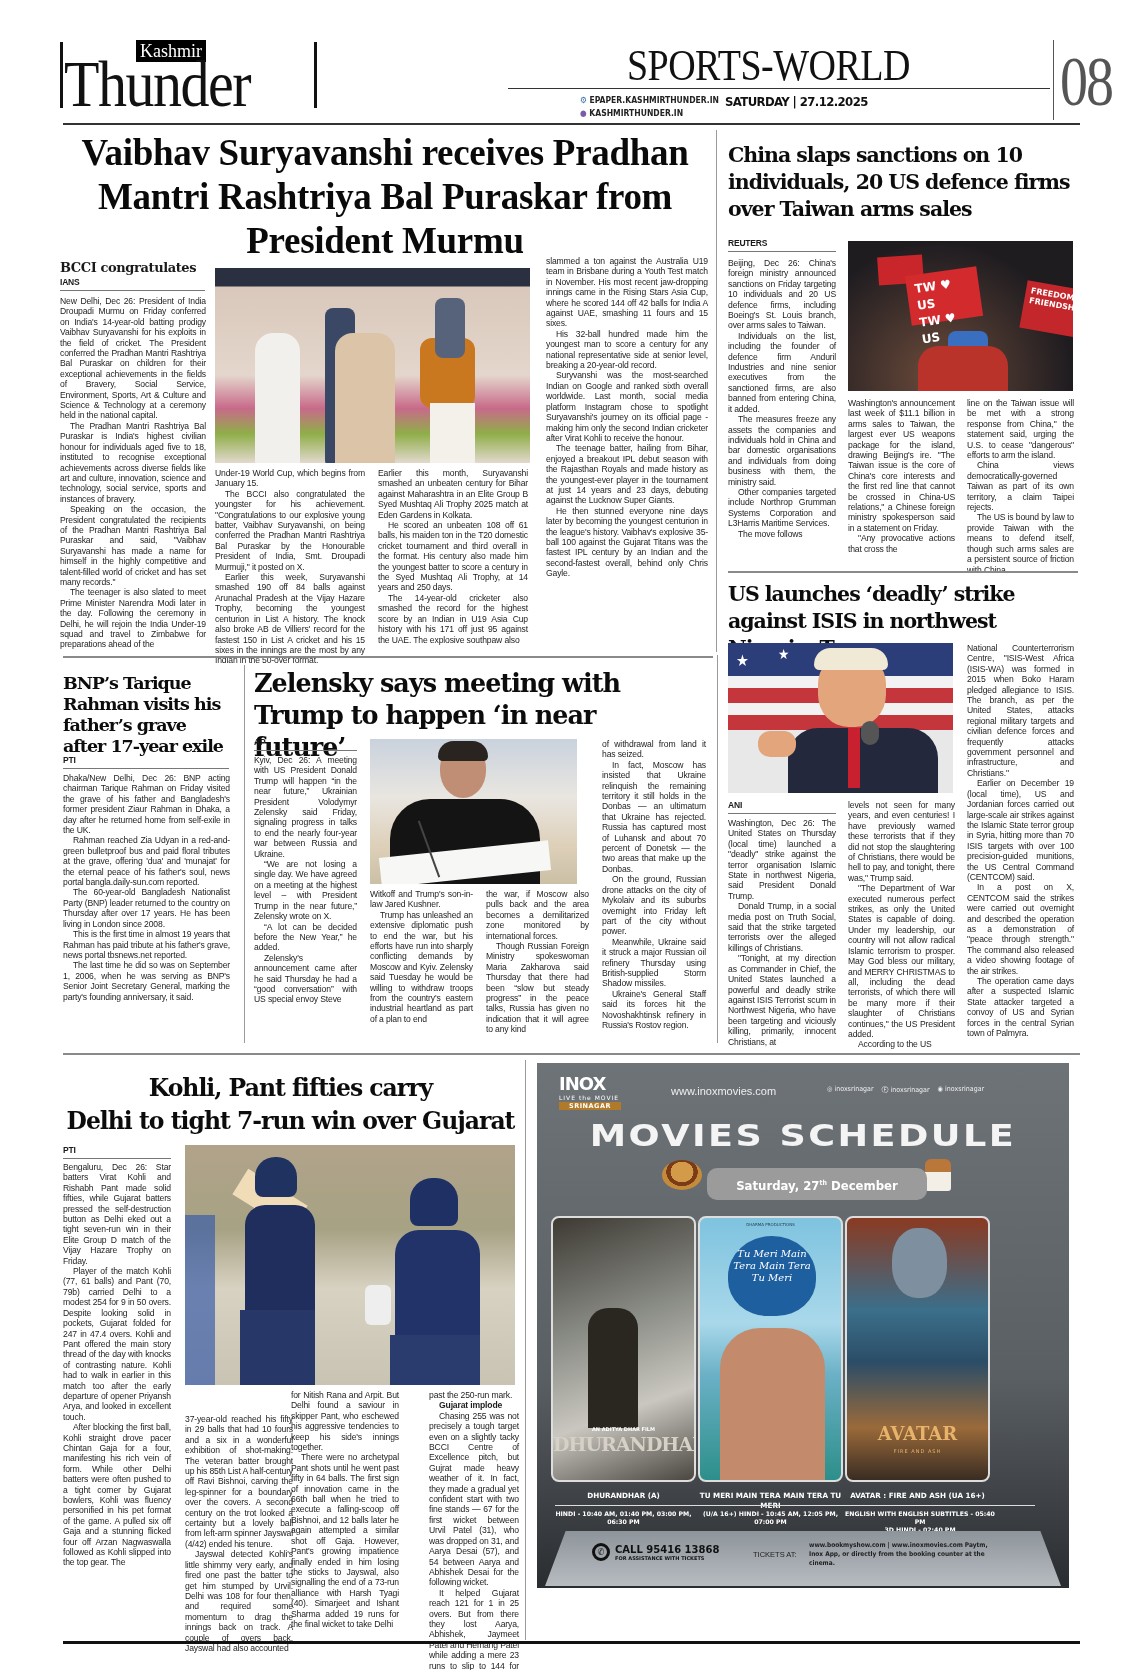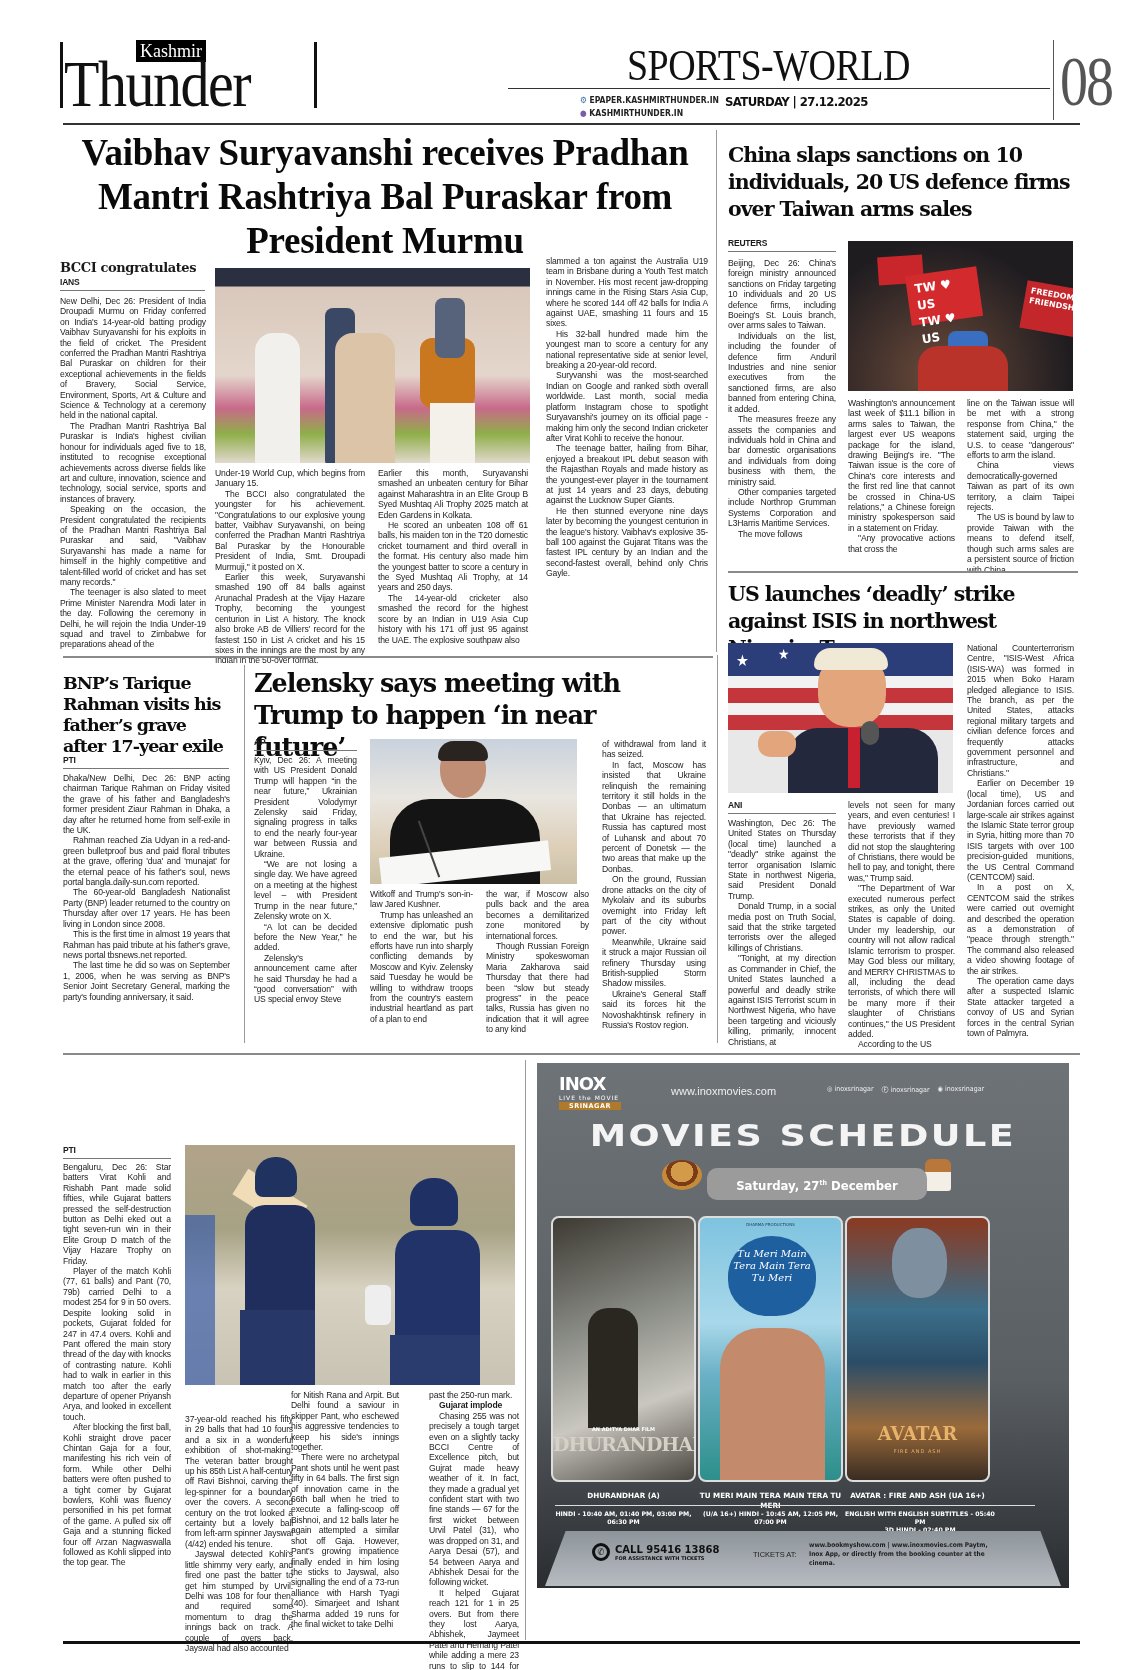--- a/index.html
+++ b/index.html
@@ -200,20 +200,24 @@
     <p>On the ground, Russian drone attacks on the city of Mykolaiv and its suburbs overnight into Friday left part of the city without power.</p>
     <p>Meanwhile, Ukraine said it struck a major Russian oil refinery Thursday using British-supplied Storm Shadow missiles.</p>
     <p>Ukraine's General Staff said its forces hit the Novoshakhtinsk refinery in Russia's Rostov region.</p>
   </div>
 </div>
 
 <div class="abs vrule" style="left:717px;top:655px;height:388px;"></div>
 <div class="abs rule" style="left:63px;top:1053px;width:1017px;"></div>
 
 <div class="abs" style="left:63px;top:1060px;width:455px;height:580px;">
+  <h2 class="abs hl" style="left:0;top:12px;width:455px;text-align:center;font-size:23.5px;line-height:33px">
+    <div>Kohli, Pant fifties carry</div>
+    <div>Delhi to tight 7-run win over Gujarat</div>
+  </h2>
   <div class="abs credit" style="left:0;top:85px;width:108px;">PTI</div>
   <div class="abs body-text" style="left:0;top:102px;width:108px;">
     <p>Bengaluru, Dec 26: Star batters Virat Kohli and Rishabh Pant made solid fifties, while Gujarat batters pressed the self-destruction button as Delhi eked out a tight seven-run win in their Elite Group D match of the Vijay Hazare Trophy on Friday.</p>
     <p>Player of the match Kohli (77, 61 balls) and Pant (70, 79b) carried Delhi to a modest 254 for 9 in 50 overs. Despite looking solid in pockets, Gujarat folded for 247 in 47.4 overs. Kohli and Pant offered the main story thread of the day with knocks of contrasting nature. Kohli had to walk in earlier in this match too after the early departure of opener Priyansh Arya, and looked in excellent touch.</p>
     <p>After blocking the first ball, Kohli straight drove pacer Chintan Gaja for a four, manifesting his rich vein of form. While other Delhi batters were often pushed to a tight corner by Gujarat bowlers, Kohli was fluency personified in his pet format of the game. A pulled six off Gaja and a stunning flicked four off Arzan Nagwaswalla followed as Kohli slipped into the top gear. The</p>
   </div>
   <div class="abs photo" style="left:122px;top:85px;width:330px;height:240px;background:linear-gradient(180deg,#b1a38a 0%,#a7a284 35%,#d8d2c2 60%,#c9c3b4 100%);">
     <div style="position:absolute;left:50px;top:40px;width:70px;height:30px;background:#f0ddb8;transform:rotate(32deg)"></div>
     <div style="position:absolute;left:60px;top:60px;width:70px;height:110px;background:#1f2e5c;border-radius:20px 20px 0 0"></div>
     <div style="position:absolute;left:70px;top:12px;width:42px;height:40px;background:#1f3260;border-radius:20px 20px 8px 8px"></div>

